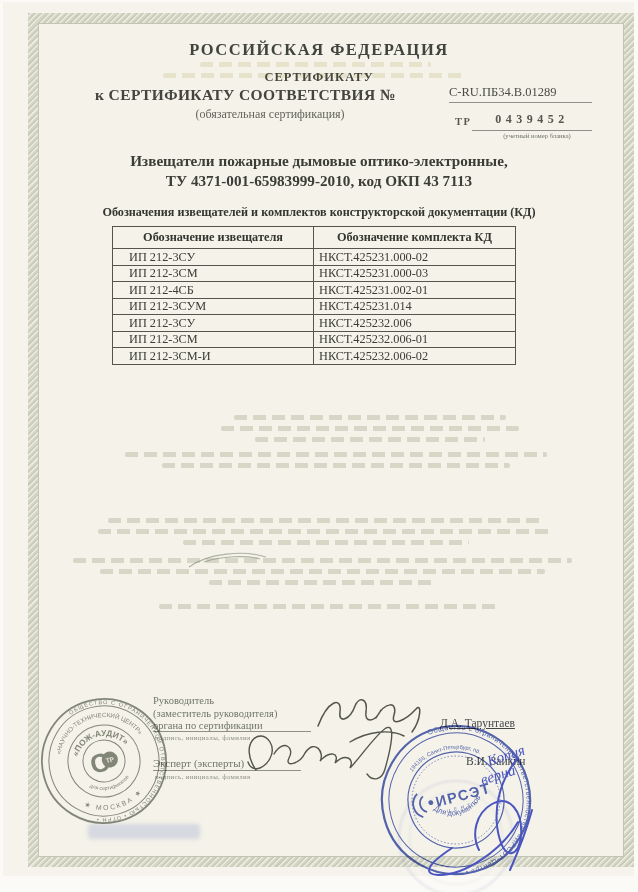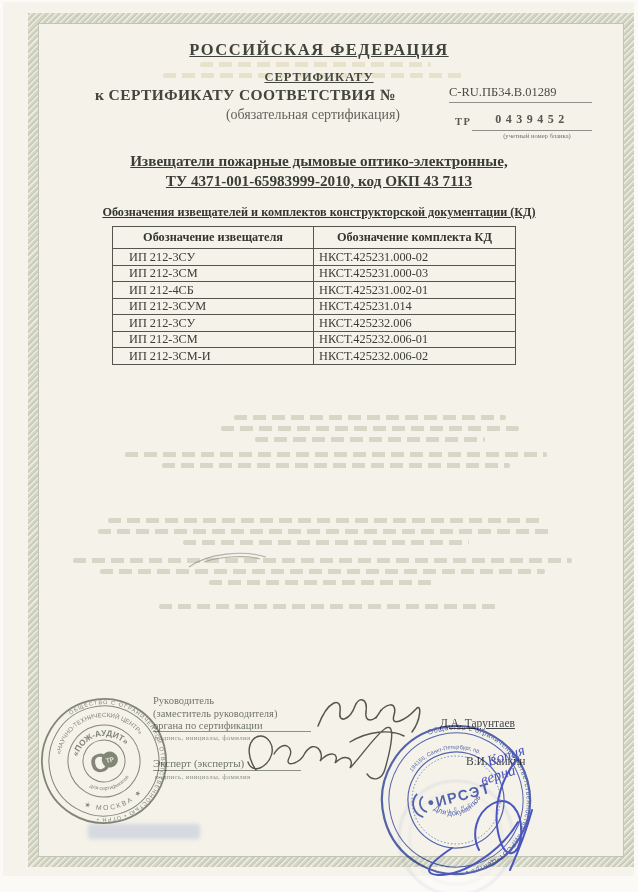--- a/index.html
+++ b/index.html
@@ -12,26 +12,26 @@
   .abs{position:absolute;}
   .paper{position:absolute;left:3px;top:2px;width:631px;height:874px;background:#f5f3eb;z-index:0;}
   .frame{
     position:absolute;left:28px;top:13px;width:584px;height:832px;z-index:0;
     border:11px solid transparent;
     background:
       linear-gradient(#f4f2e9,#f4f2e9) padding-box,
       repeating-linear-gradient(135deg,#c9ccba 0 1.5px,#ebe9dc 1.5px 3px,#d5d7c6 3px 4.5px) border-box;
   }
   .frame::before{content:'';position:absolute;inset:-1px;border:1px solid #c2c5b2;pointer-events:none;}
-  .ctr{left:0;width:638px;text-align:center;text-decoration:underline;}
+  .ctr{left:0;width:638px;text-align:center;}
   .country{top:40px;font-size:16.5px;font-weight:bold;letter-spacing:1.5px;color:#41433d;z-index:2;}
   .appendix{top:70px;font-size:12.5px;font-weight:bold;letter-spacing:1px;color:#45473f;z-index:2;}
   .certlabel{left:95px;top:86px;font-size:15.5px;font-weight:bold;letter-spacing:.4px;color:#43453e;z-index:2;}
   .certnum{left:449px;top:85px;width:143px;font-size:12.5px;color:#4a4c45;border-bottom:1px solid #90908a;padding-bottom:2px;z-index:2;}
-  .certnote{left:140px;top:107px;width:260px;text-align:right;font-size:14px;color:#63655c;z-index:2;}
+  .certnote{left:140px;top:107px;width:260px;text-align:center;font-size:12px;color:#63655c;z-index:2;}
   .blankpre{left:455px;top:116px;font-size:10.5px;font-weight:bold;letter-spacing:1.5px;color:#56584f;z-index:2;}
   .blanknum{left:472px;top:112px;width:120px;text-align:center;font-size:12px;font-weight:bold;letter-spacing:4.5px;color:#55574f;border-bottom:1px solid #90908a;padding-bottom:3px;z-index:2;}
   .blanknote{left:482px;top:132px;width:110px;text-align:center;font-size:6.6px;color:#70746a;z-index:2;}
   .prod1{top:152px;font-size:15.2px;font-weight:bold;color:#3b3d37;z-index:2;}
   .prod2{top:172px;font-size:15.2px;font-weight:bold;color:#3b3d37;z-index:2;}
   .caption{top:205px;font-size:12.2px;font-weight:bold;color:#33352f;z-index:2;}
   table.doc{position:absolute;left:112px;top:226px;width:404px;border-collapse:collapse;z-index:2;}
   table.doc th,table.doc td{border:1px solid #54564e;}
   table.doc th{font-size:12.3px;font-weight:bold;padding:3px 2px;color:#33352f;}
   table.doc td{font-size:12.3px;line-height:14.5px;padding:0.5px 4px;color:#3a3c36;}

